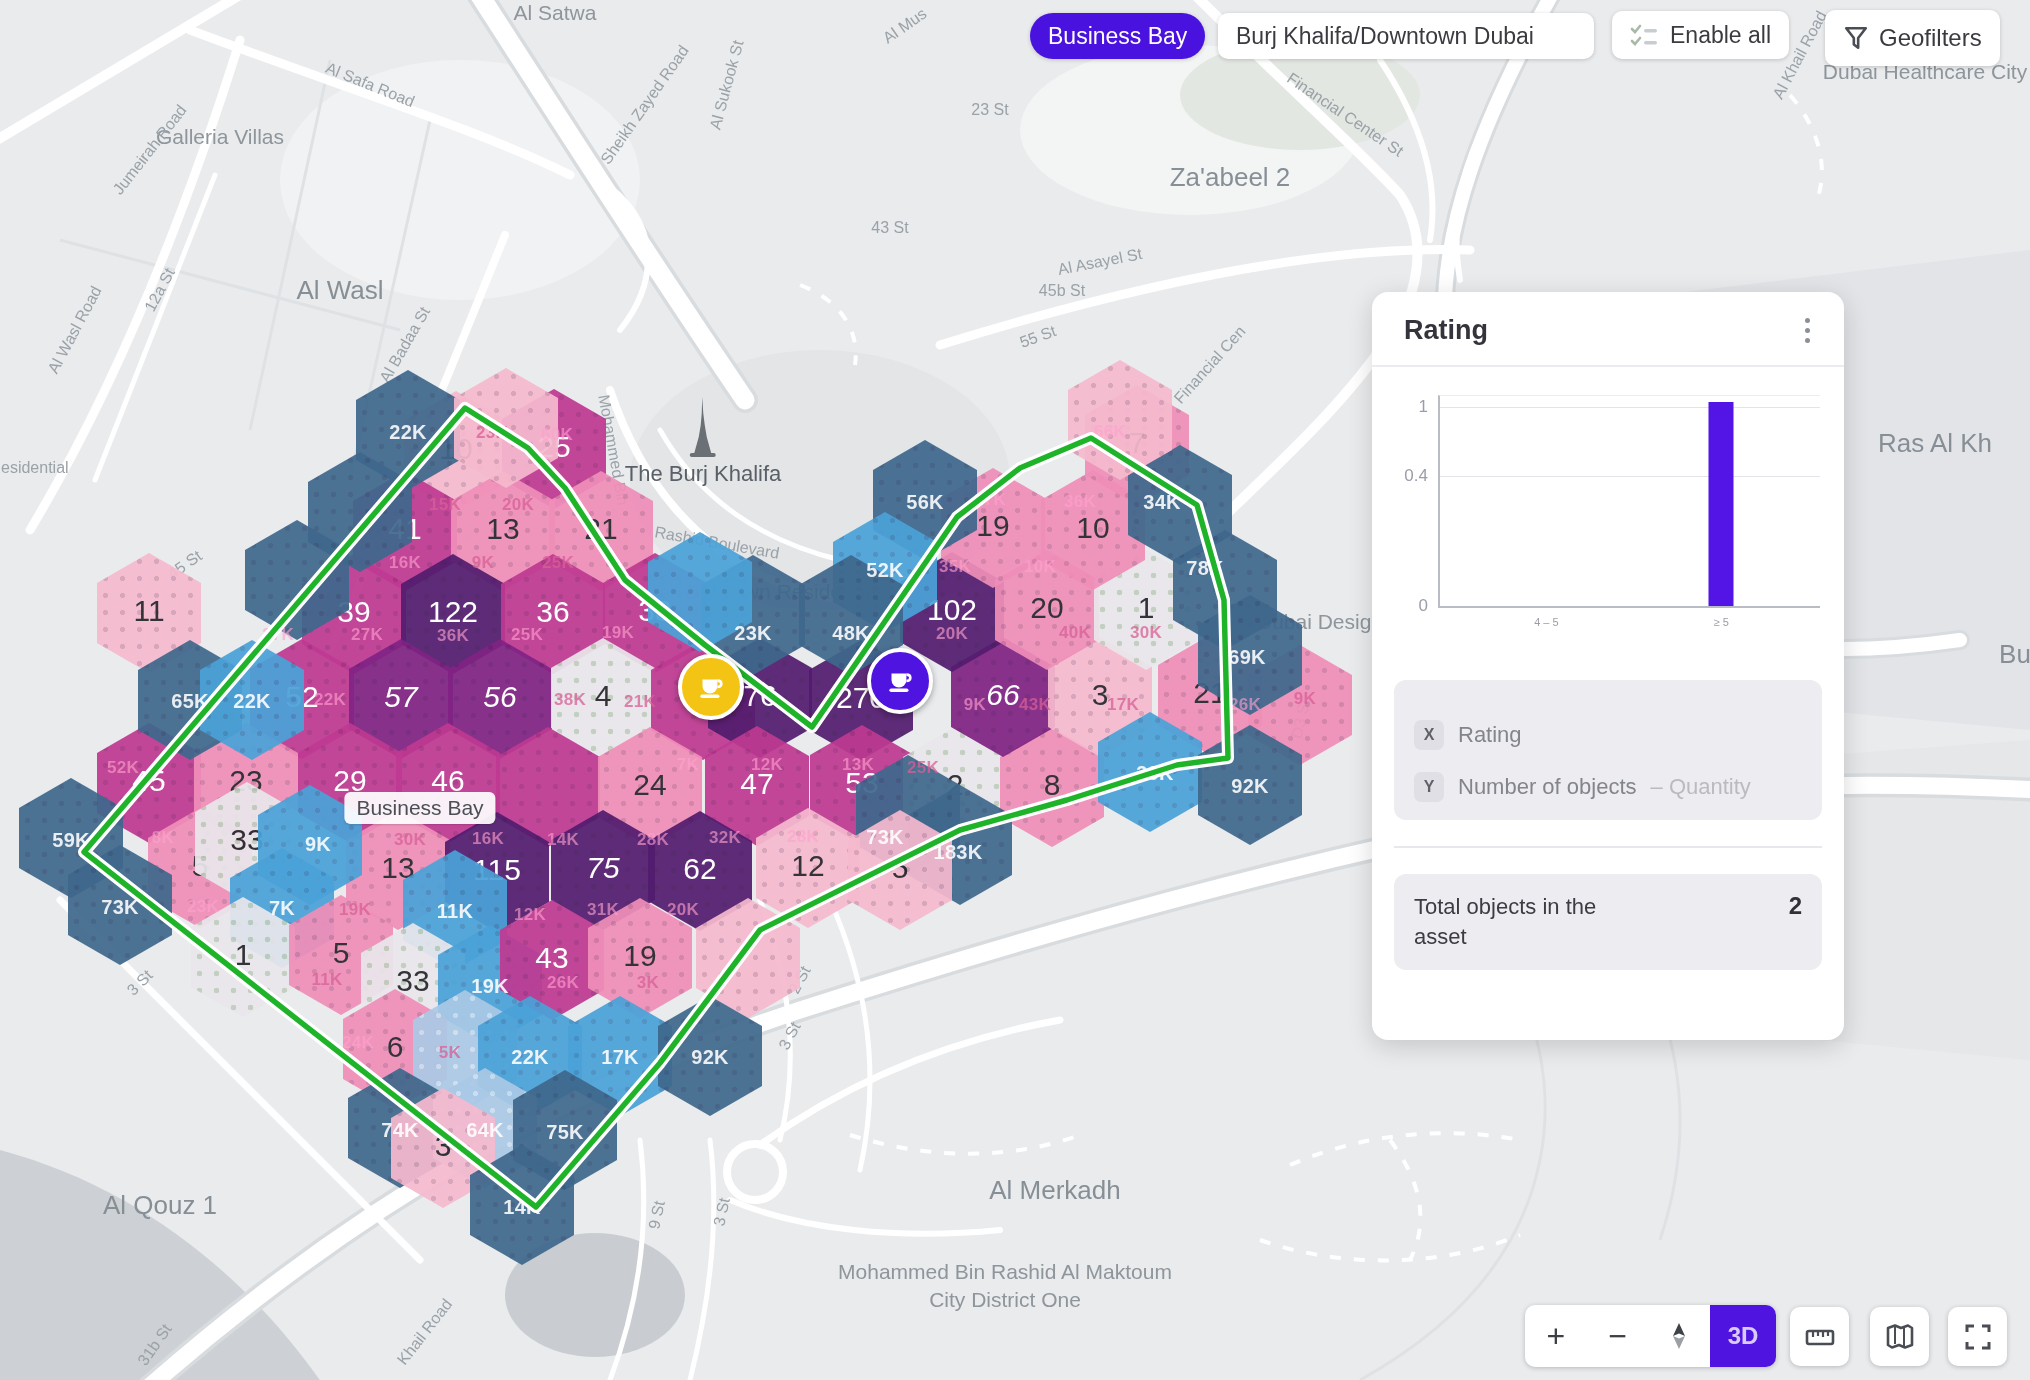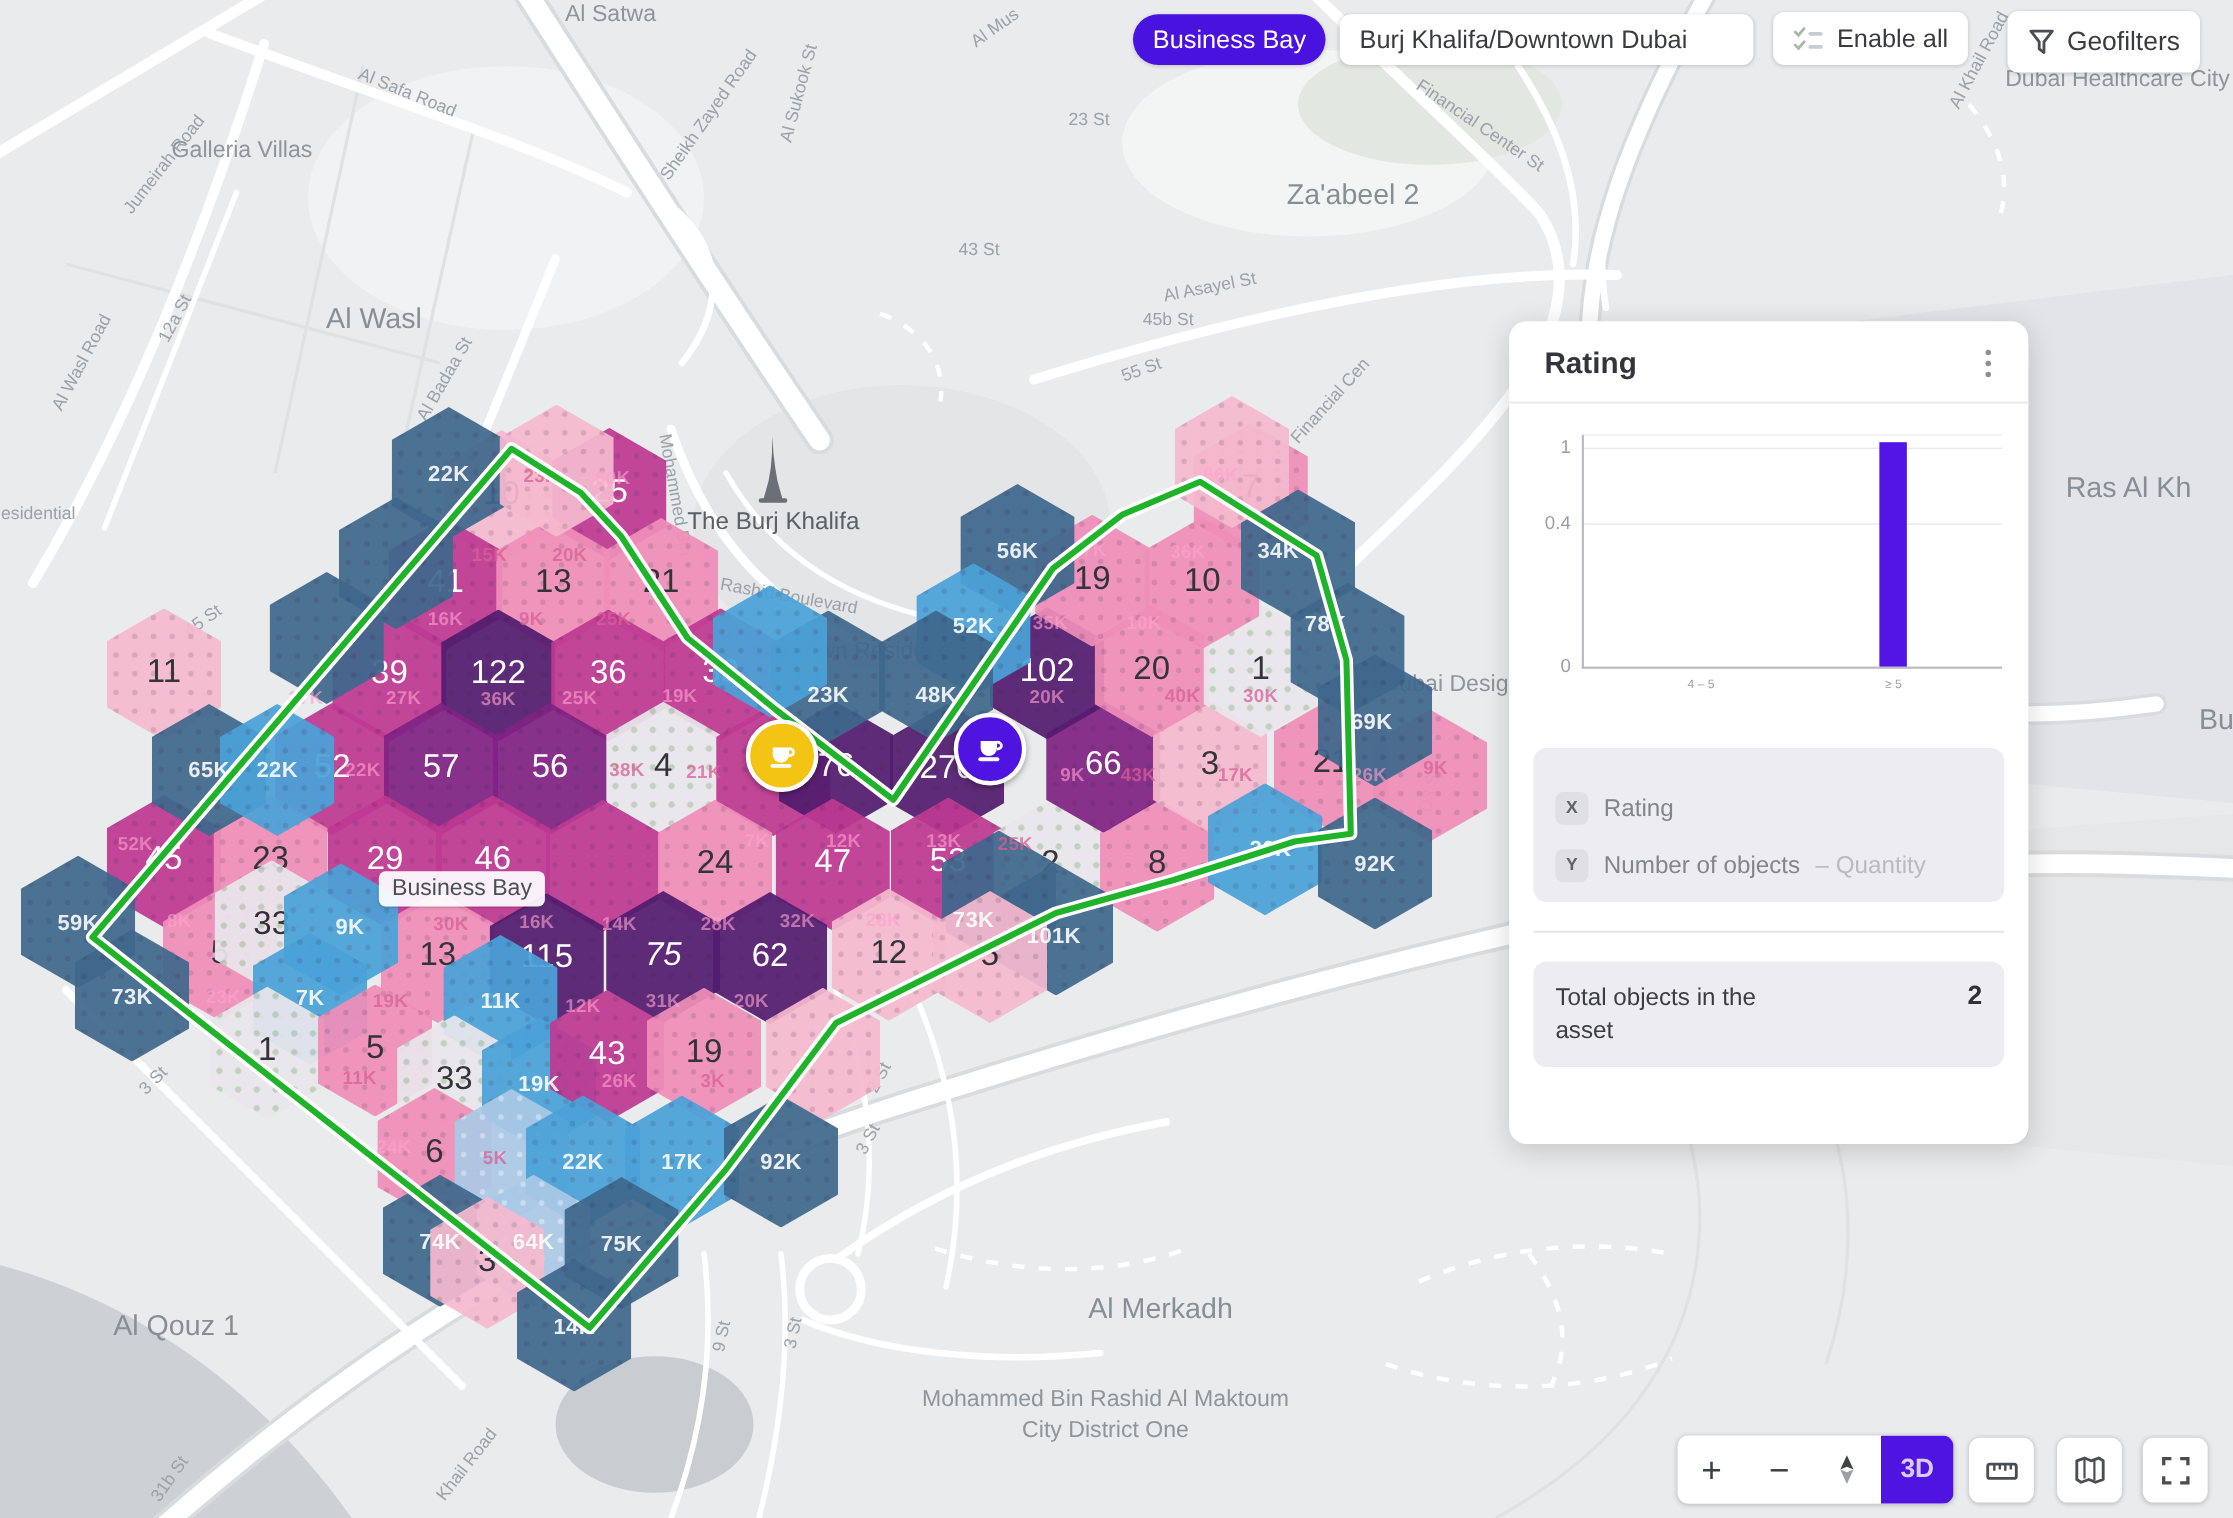--- a/index.html
+++ b/index.html
@@ -19,21 +19,21 @@
        background-image:radial-gradient(rgba(40,20,55,.15) 2.3px,transparent 2.9px);
        background-size:17px 17px;font-size:30px;font-weight:500;}
   .hex span{position:relative;top:-2px;}
   .hex.db{background-color:#3f688c;color:#fff;}
   .hex.bl{background-color:#4ba2d8;color:#fff;}
   .hex.lb{background-color:#aac9e6;color:#2a3946;background-image:radial-gradient(rgba(255,255,255,.4) 2.3px,transparent 2.9px);}
   .hex.wh{background-color:#e9e7eb;color:#26262b;background-image:radial-gradient(rgba(115,160,105,.35) 2.6px,transparent 3.1px);}
   .hex.p3{background-color:#f6bace;color:#26262b;}
   .hex.p2{background-color:#ef8fb8;color:#26262b;}
   .hex.mg{background-color:#bf3a92;color:#fff;}
-  .hex.u2{background-color:#802384;color:#fff;}
+  .hex.u2{background-color:#802384;color:#fff;font-style:italic;}
   .hex.u3{background-color:#531d6f;color:#fff;}
   
   .kl{position:absolute;transform:translate(-50%,-50%);font-size:17px;font-weight:700;letter-spacing:.3px;}
   .kl.w{color:rgba(255,255,255,.88);font-size:20px;}
   .kl.p{color:rgba(255,160,205,.62);}
   .kl.d{color:rgba(215,95,150,.75);}
   
   svg.geofence{position:absolute;left:0;top:0;pointer-events:none;}
   .marker{position:absolute;width:58px;height:58px;margin:-29px 0 0 -29px;border-radius:50%;
           border:4px solid #fff;box-shadow:0 2px 6px rgba(0,0,0,.35);
@@ -444,21 +444,21 @@
       <span class="kl p" style="left: 653px; top: 840px;">28K</span>
       <span class="kl p" style="left: 725px; top: 838px;">32K</span>
       <span class="kl p" style="left: 803px; top: 837px;">28K</span>
       <span class="kl p" style="left: 530px; top: 915px;">12K</span>
       <span class="kl p" style="left: 603px; top: 910px;">31K</span>
       <span class="kl p" style="left: 683px; top: 910px;">20K</span>
       <span class="kl p" style="left: 563px; top: 983px;">26K</span>
       <span class="kl d" style="left: 648px; top: 983px;">3K</span>
       <span class="kl d" style="left: 327px; top: 980px;">11K</span>
       <span class="kl w" style="left: 885px; top: 837px;">73K</span>
-      <span class="kl w" style="left: 958px; top: 852px;">101K</span>
+      <span class="kl w" style="left: 958px; top: 852px;">183K</span>
       <span class="kl w" style="left: 71px; top: 840px;">59K</span>
       <span class="kl w" style="left: 120px; top: 907px;">73K</span>
       <span class="kl p" style="left: 358px; top: 1043px; text-align: right;">24K</span>
       <span class="kl d" style="left: 450px; top: 1053px;">5K</span>
       <span class="kl w" style="left: 490px; top: 986px;">19K</span>
       <span class="kl w" style="left: 530px; top: 1057px;">22K</span>
       <span class="kl w" style="left: 620px; top: 1057px;">17K</span>
       <span class="kl w" style="left: 710px; top: 1057px;">92K</span>
       <span class="kl w" style="left: 400px; top: 1130px;">74K</span>
       <span class="kl w" style="left: 485px; top: 1130px;">64K</span>

